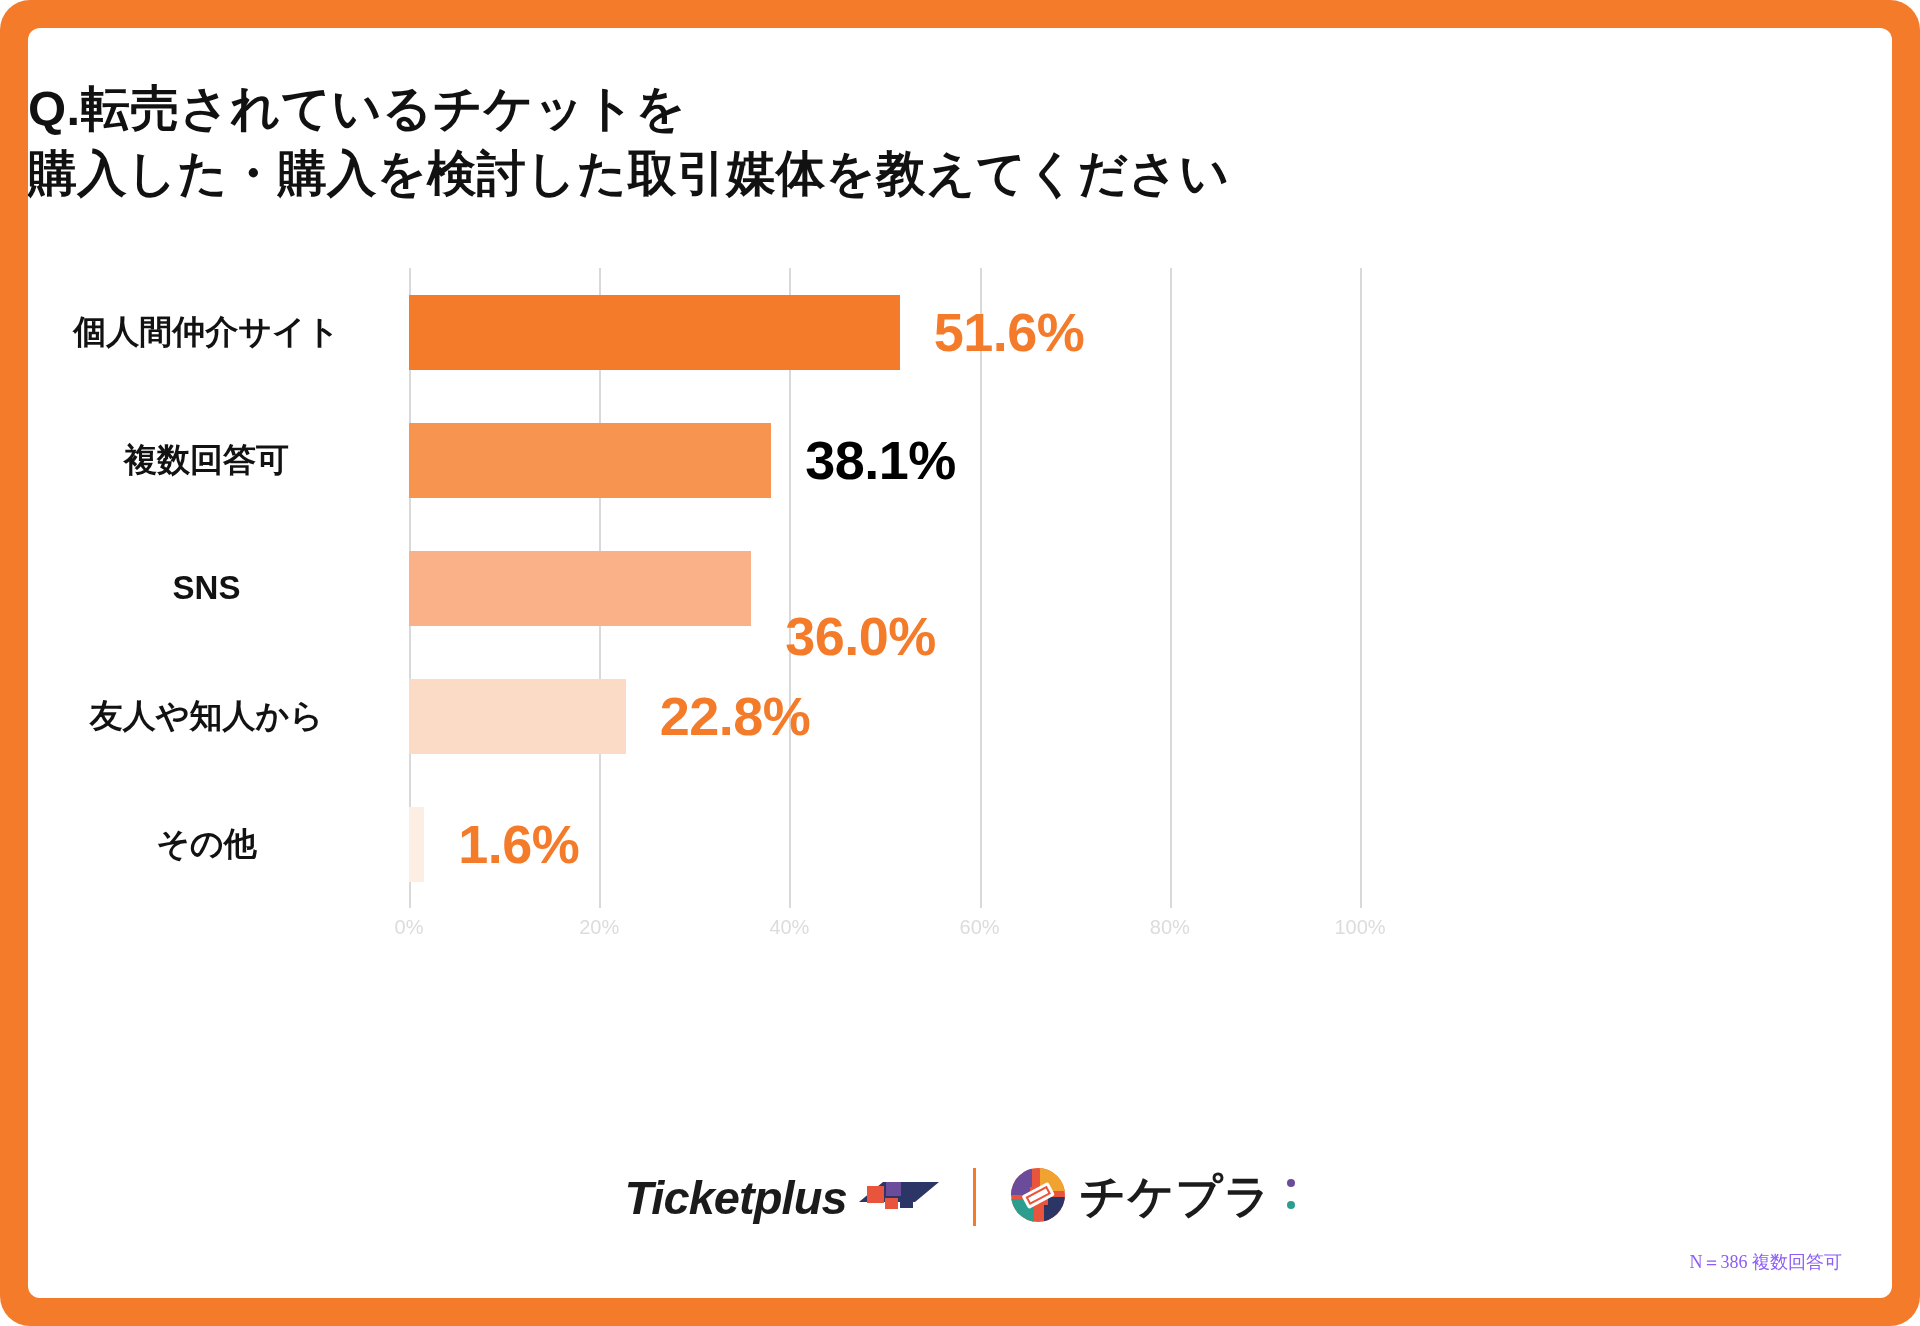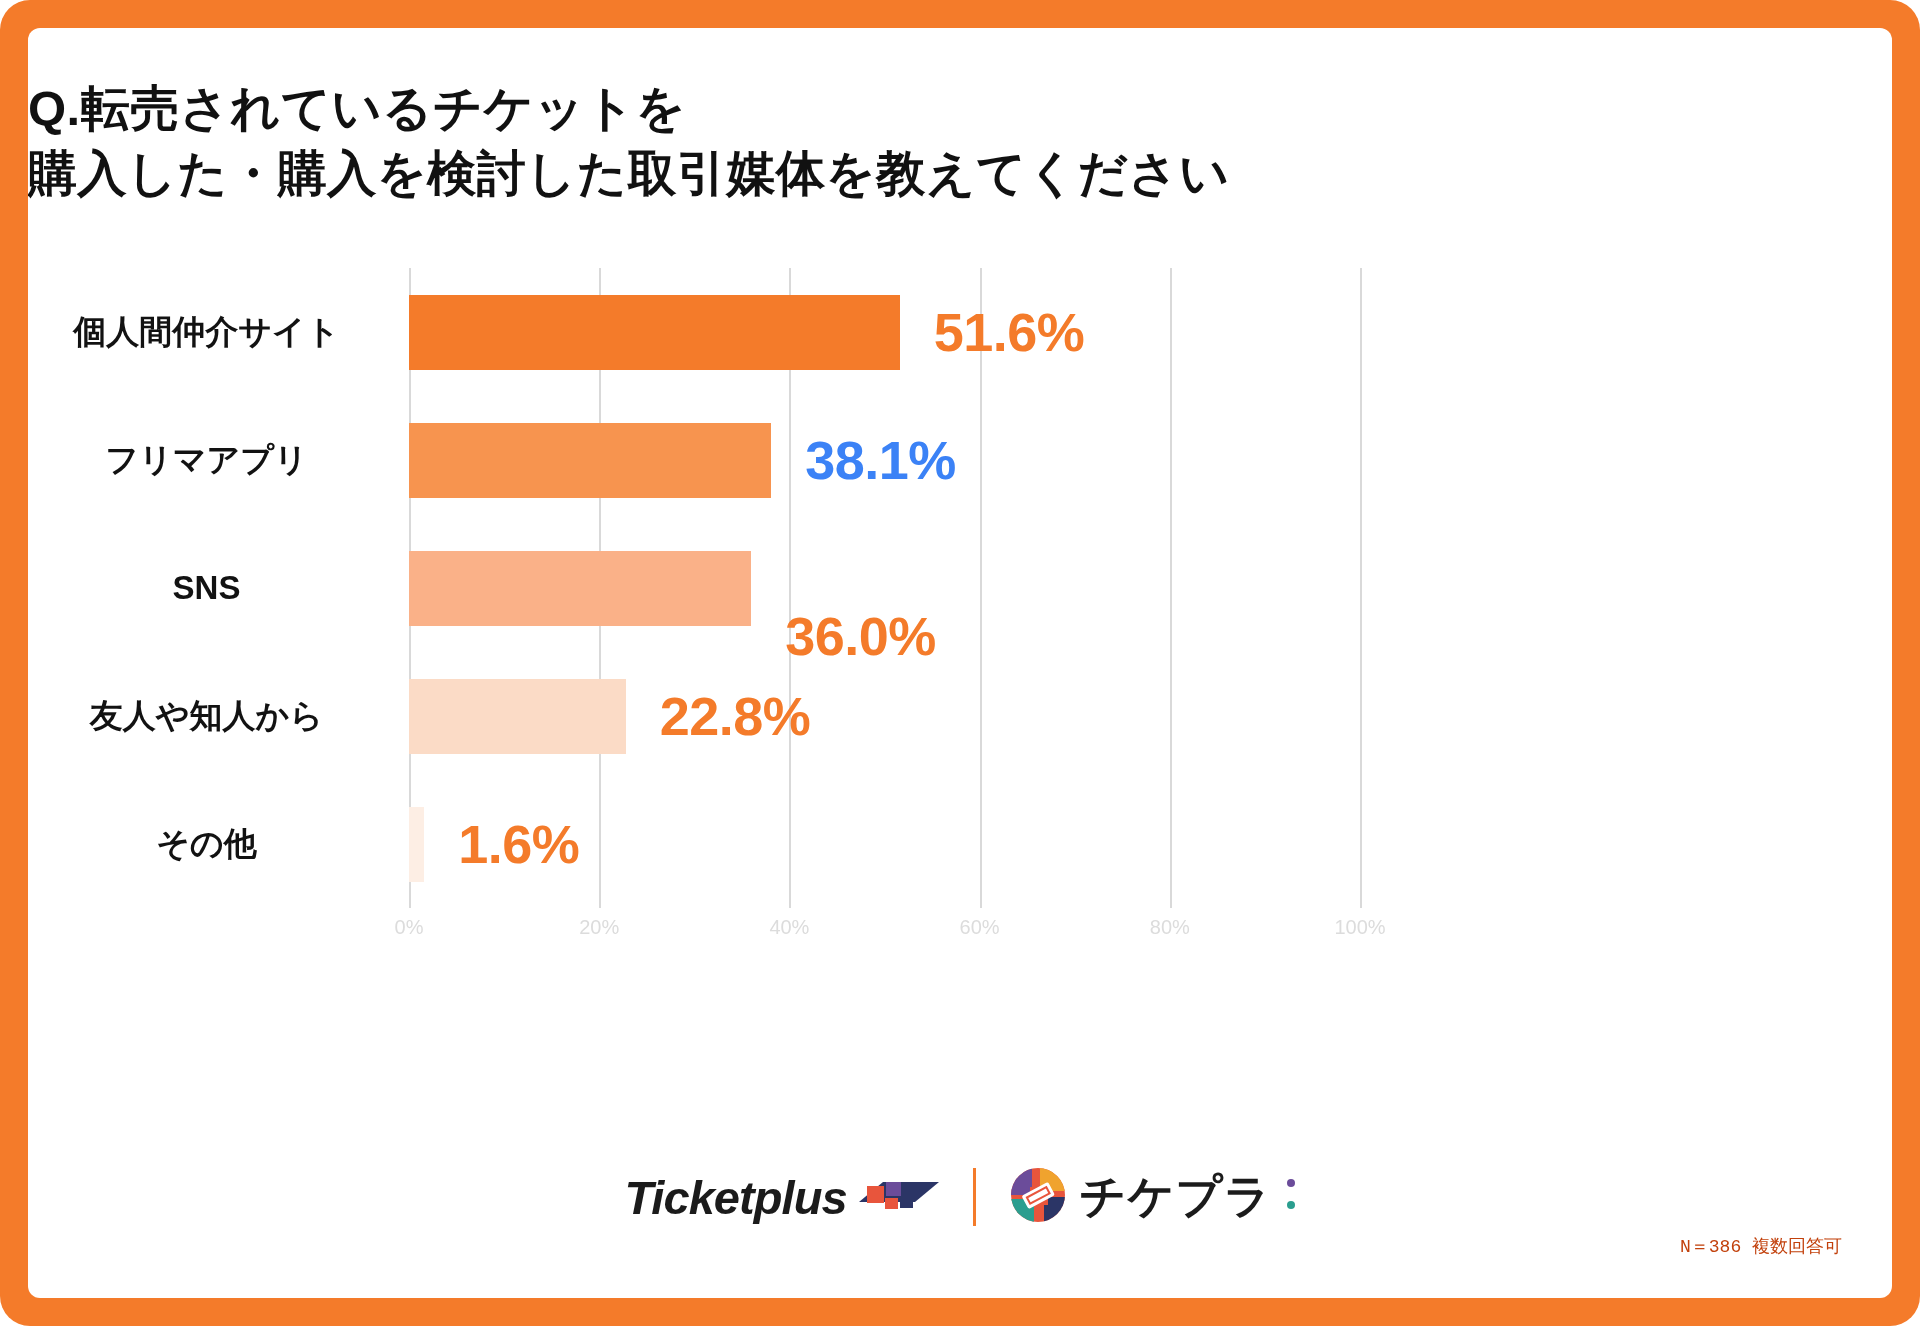--- a/index.html
+++ b/index.html
@@ -192,24 +192,24 @@
     font-weight: bold;
     font-size: 46px;
     letter-spacing: 0.02em;
     color: #1b1b1b;
   }
 
   
   #note {
     position: absolute;
     right: 50px;
-    bottom: 40px;
-    font-family: Liberation Mono, monospace;
+    bottom: 24px;
+    font-family: Liberation Serif, serif;
     font-size: 18px;
-    color: #c2410c;
+    color: #8b5cf6;
     white-space: nowrap;
   }
 </style>
 </head>
 <body>
 
 <div id="poster">
   <div id="poster-inner">
 
     <div id="title-block">
@@ -217,21 +217,21 @@
       <span class="title-line">購入した・購入を検討した取引媒体を教えてください</span>
     </div>
 
     <div id="chart">
 
       <div id="cat-labels">
         <div class="cat-cell">
           <span class="cat-label">個人間仲介サイト</span>
         </div>
         <div class="cat-cell">
-          <span class="cat-label">フリマアプリ</span>
+          <span class="cat-label">複数回答可</span>
         </div>
         <div class="cat-cell">
           <span class="cat-label">SNS</span>
         </div>
         <div class="cat-cell">
           <span class="cat-label">友人や知人から</span>
         </div>
         <div class="cat-cell">
           <span class="cat-label">その他</span>
         </div>
@@ -246,21 +246,21 @@
             <div class="gridline" style="left: 760.8px;"></div>
             <div class="gridline" style="left: 951px;"></div>
           </div>
         <div class="rows">
           <div class="row">
             <div class="bar" style="width: 490.716px; background: rgb(244, 123, 42);"></div>
             <div class="bar-value" style="left: 524.716px; color: rgb(244, 123, 42);">51.6%</div>
           </div>
           <div class="row">
             <div class="bar" style="width: 362.331px; background: rgb(247, 148, 79);"></div>
-            <div class="bar-value" style="left: 396.331px; color: #3b82f6;">38.1%</div>
+            <div class="bar-value" style="left: 396.331px; color: #000000;">38.1%</div>
           </div>
           <div class="row">
             <div class="bar" style="width: 342.36px; background: rgb(250, 177, 136);"></div>
             <div class="bar-value" style="left: 376.36px; color: rgb(244, 123, 42); margin-top: 48px;">36.0%</div>
           </div>
           <div class="row">
             <div class="bar" style="width: 216.828px; background: rgb(251, 219, 198);"></div>
             <div class="bar-value" style="left: 250.828px; color: rgb(244, 123, 42);">22.8%</div>
           </div>
           <div class="row">

